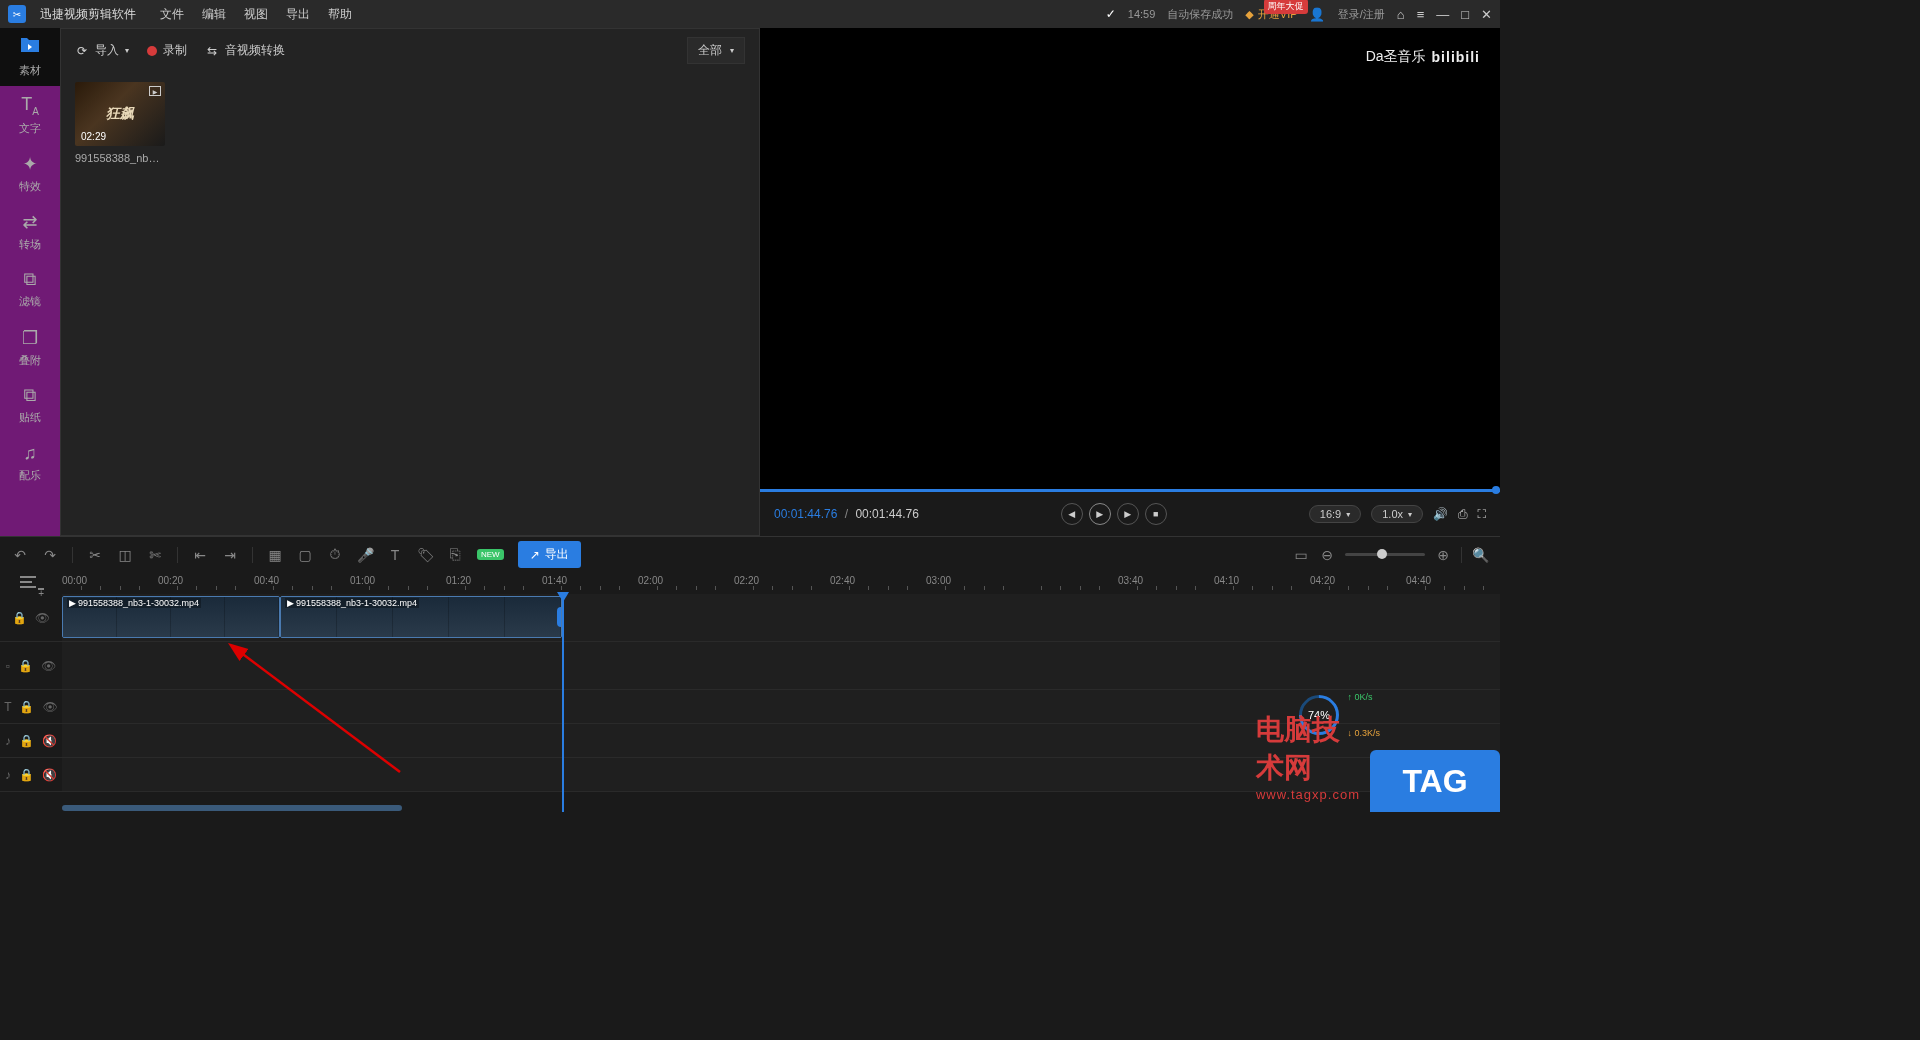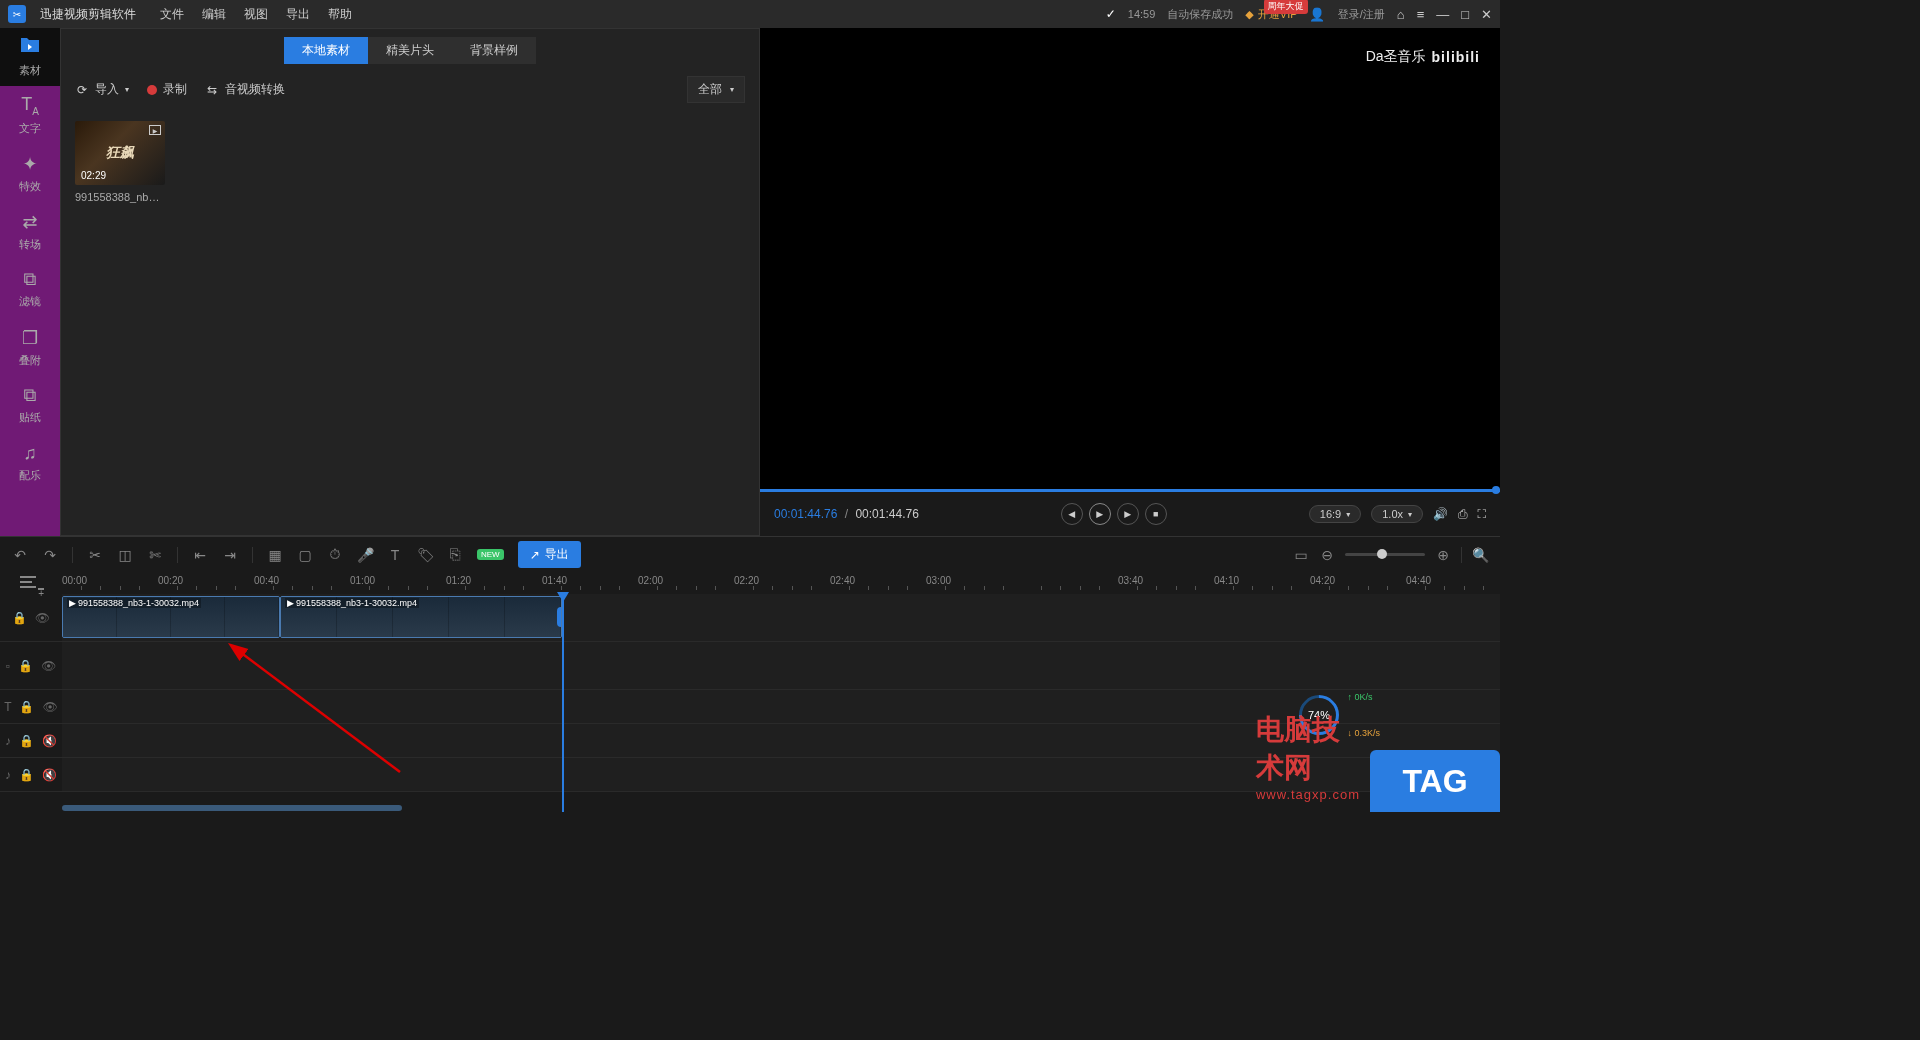--- a/index.html
+++ b/index.html
@@ -160,25 +160,20 @@
       <span class="s-icon">⧉</span>
       <span class="s-label">贴纸</span>
     </div>
     <div class="sidebar-item">
       <span class="s-icon">♫</span>
       <span class="s-label">配乐</span>
     </div>
   </div>
 
   <div class="media-panel">
-    <div class="tabs">
-      <div class="tab active">本地素材</div>
-      <div class="tab">精美片头</div>
-      <div class="tab">背景样例</div>
-    </div>
     <div class="media-toolbar">
       <div class="tb-btn">
         <span class="tb-icon">⟳</span>
         <span>导入</span>
         <span style="font-size:8px">▾</span>
       </div>
       <div class="tb-btn">
         <span class="rec-dot"></span>
         <span>录制</span>
       </div>

